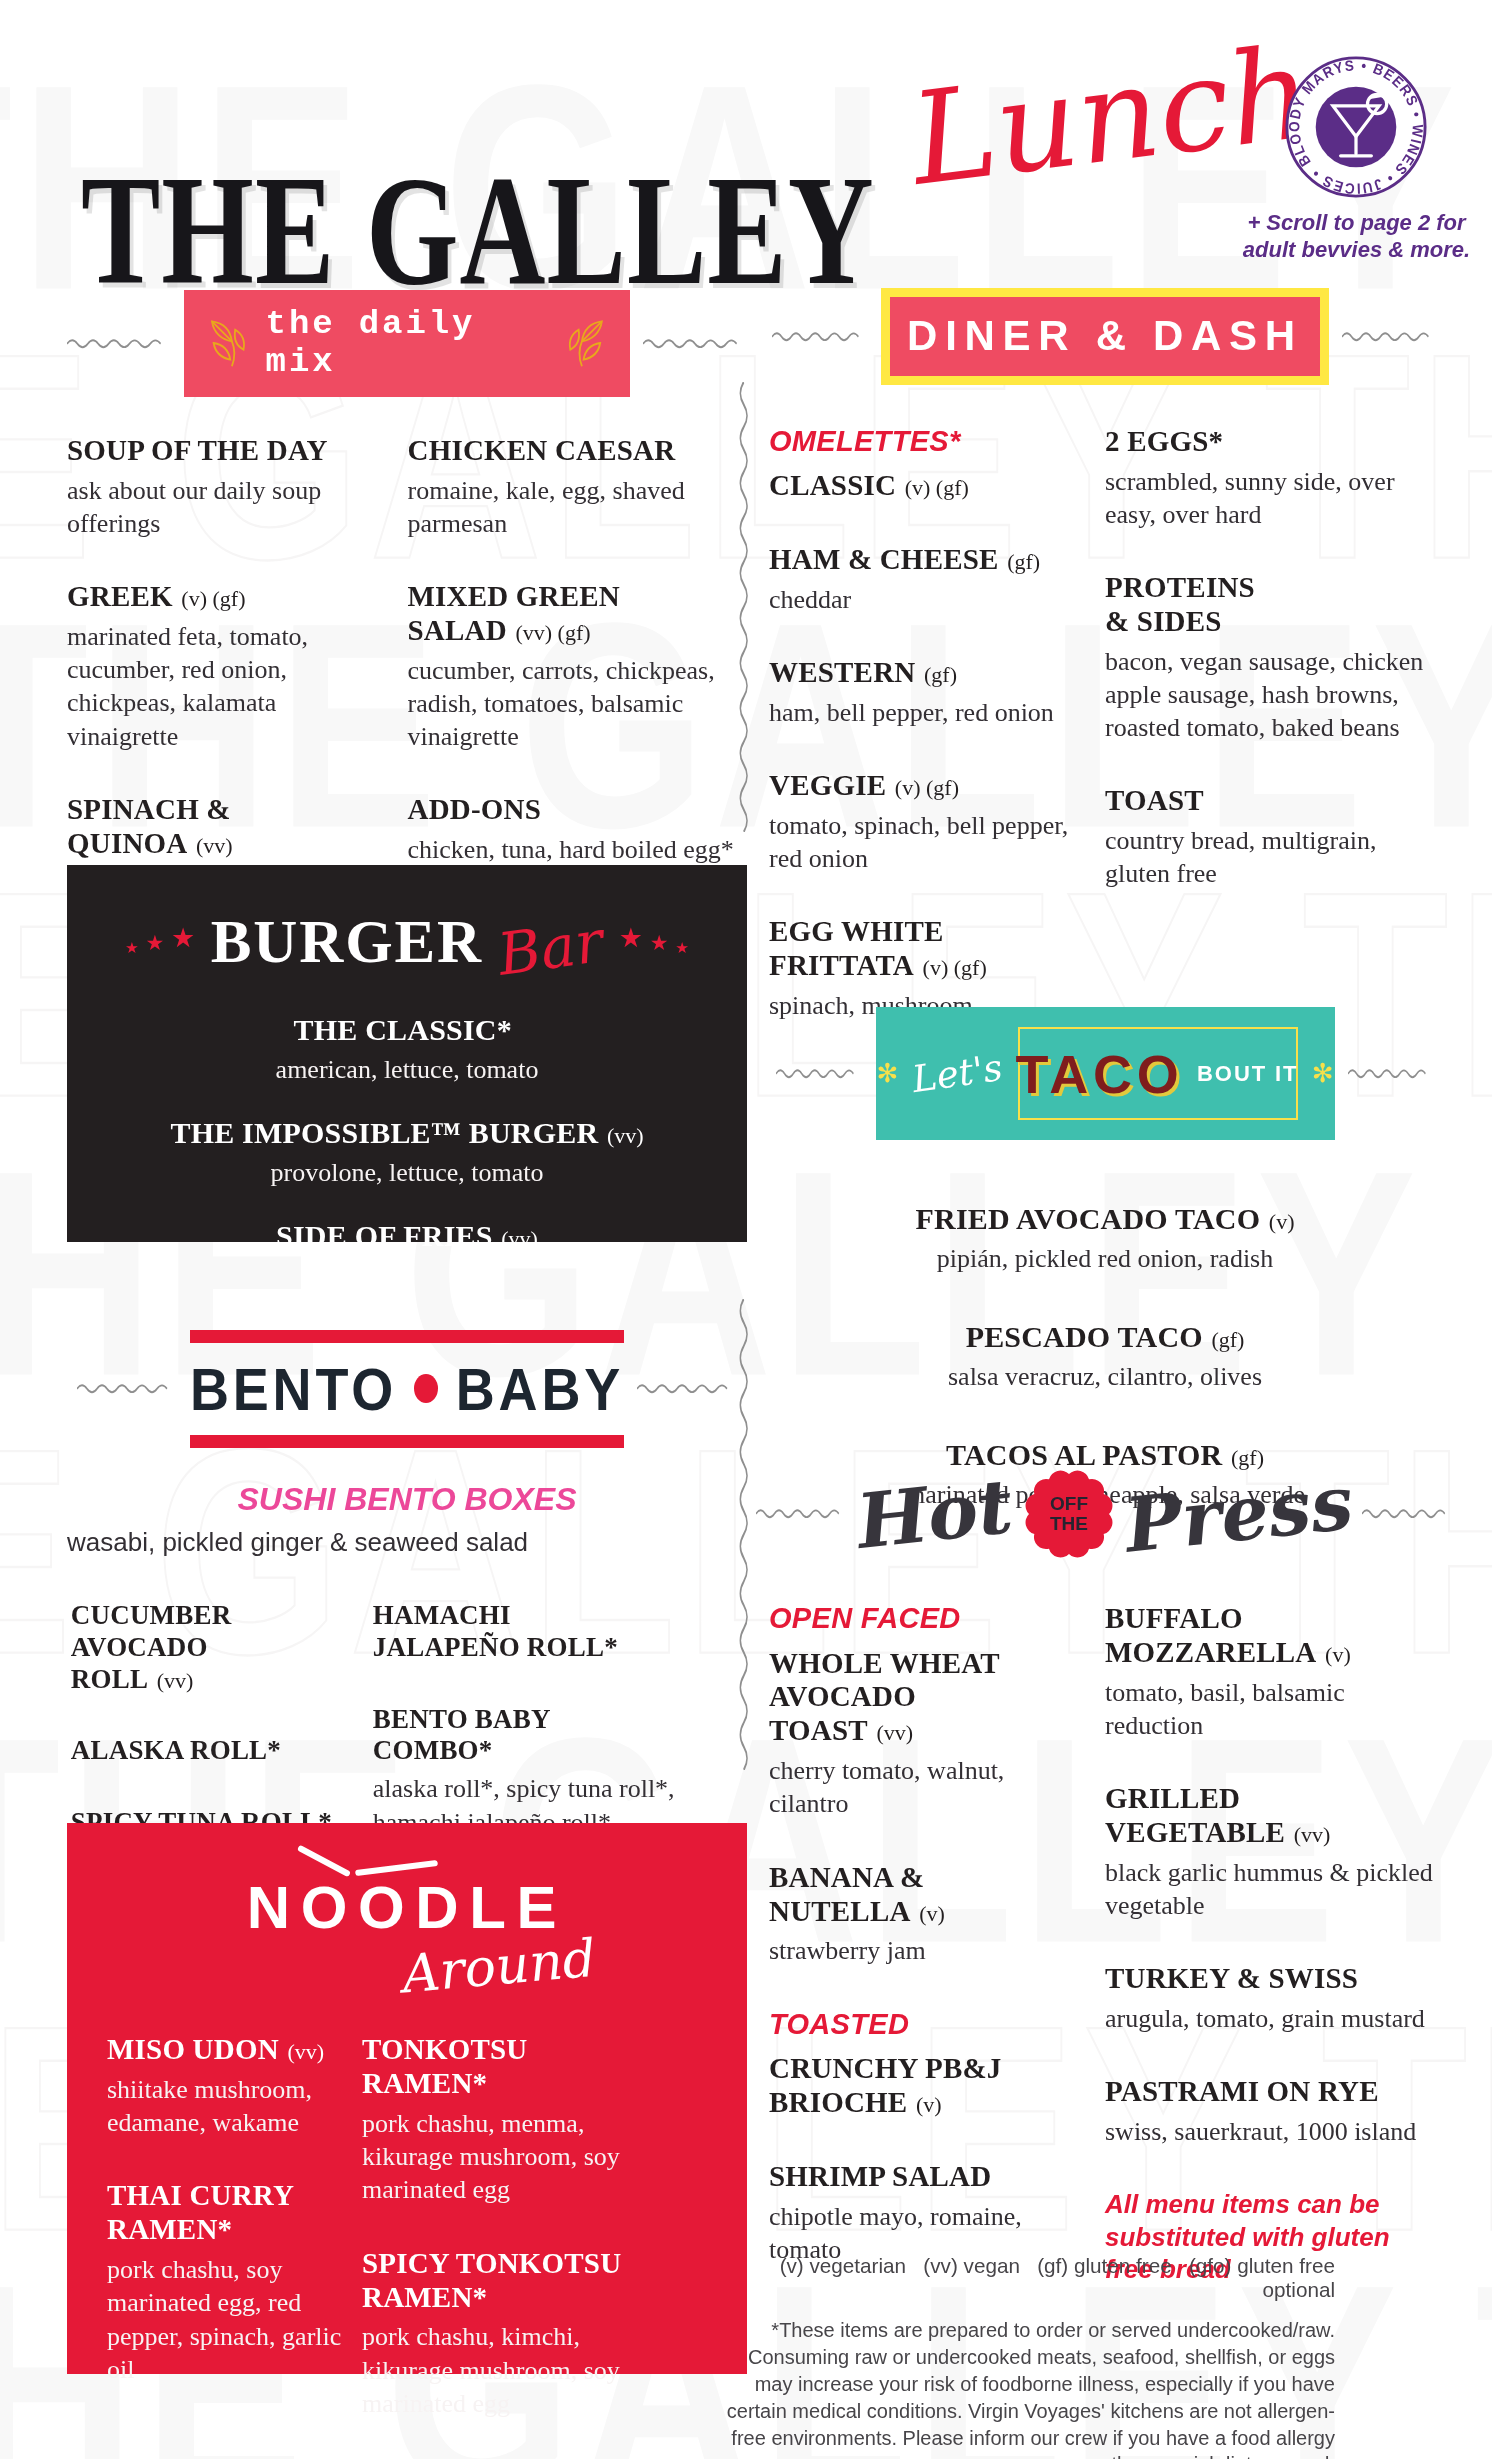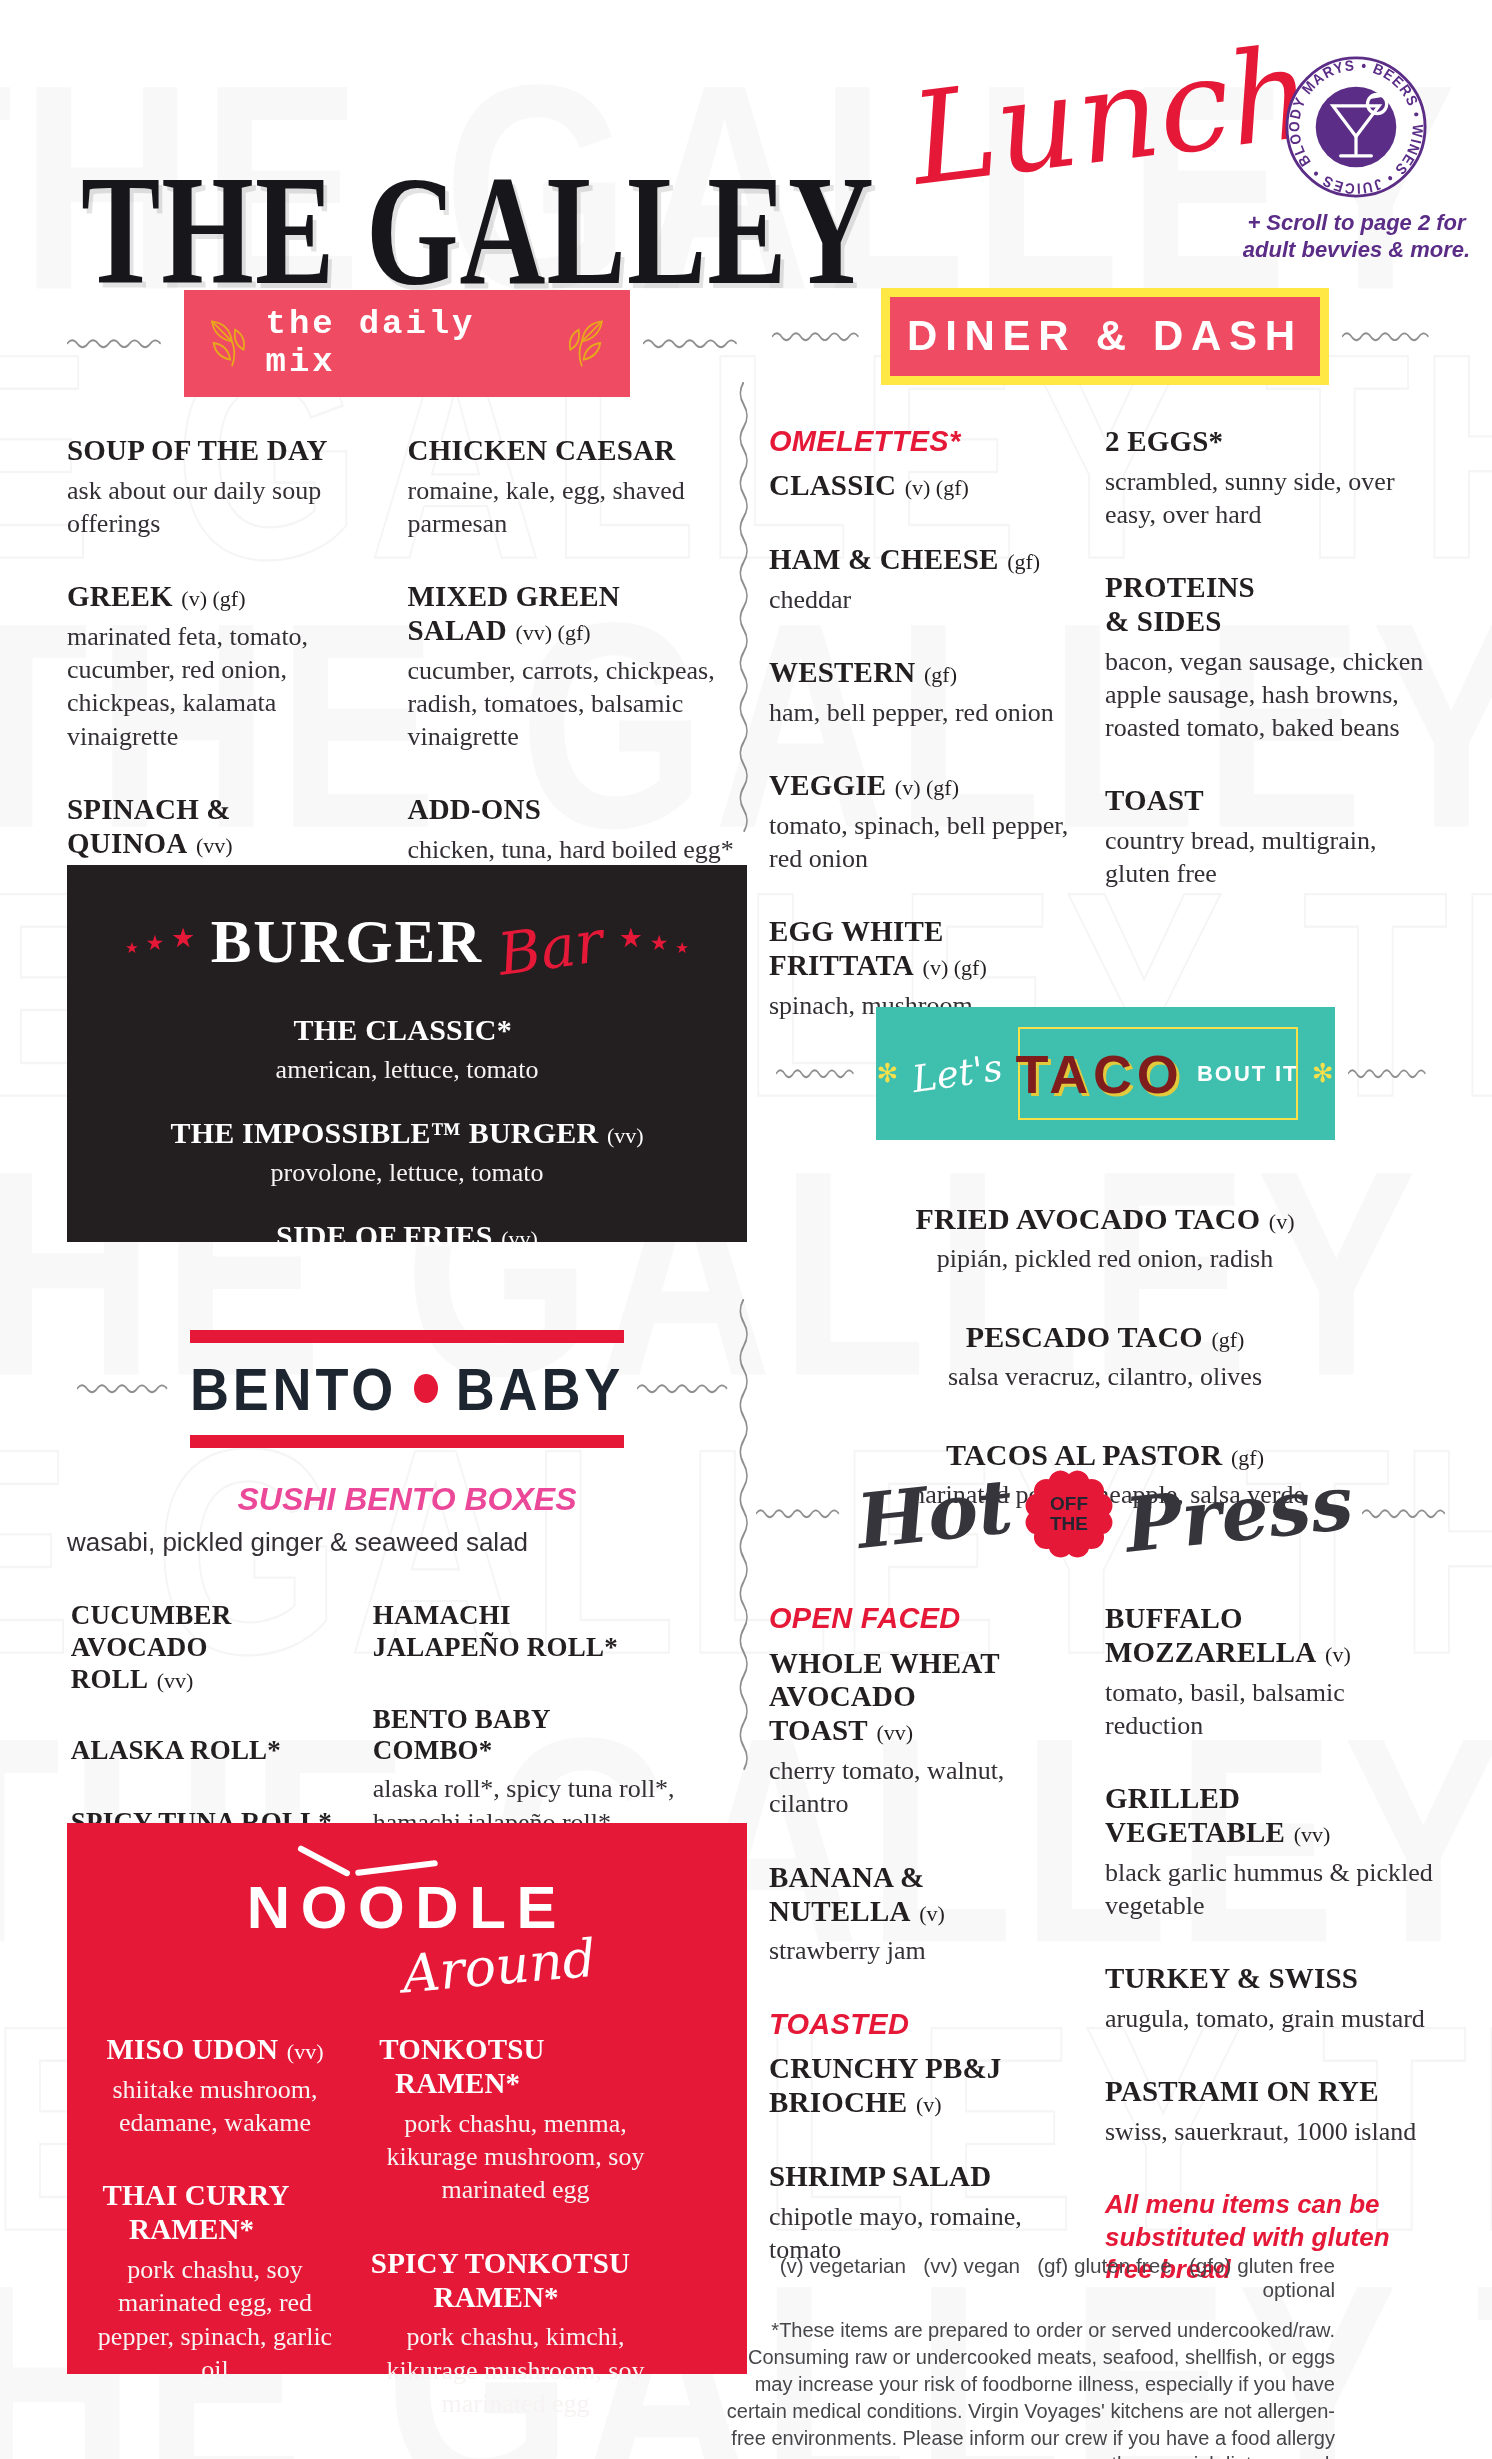--- a/index.html
+++ b/index.html
@@ -93,21 +93,21 @@
   .hot-colA{width:317px;}.hot-colB{width:336px;}
   .hot-note{font-weight:800;font-style:italic;font-size:26px;line-height:1.25;color:#e51937;max-width:317px;}
   
   .noodle-head{text-align:center;padding-top:50px;}
   .noodle-word{position:relative;display:inline-block;font-weight:900;font-size:60px;color:#fff;letter-spacing:10.6px;}
   .chop{position:absolute;background:#fff;height:5.8px;border-radius:2.9px;}
   .chop1{width:58px;left:48px;top:-15.4px;transform:rotate(28deg);}
   .chop2{width:83px;left:108px;top:-7.7px;transform:rotate(-7deg);}
   .noodle-script{font-family:"DejaVu Serif",serif;font-style:italic;font-size:52px;color:#fff;
       transform:rotate(-5deg);margin:-5.8px 0 0 183px;display:inline-block;}
-  .noodle-cols{margin-top:37px;padding-left:29px;gap:28px;text-align:center;}
+  .noodle-cols{margin-top:37px;padding-left:40px;gap:17px;}
   .noodle-colA{width:238px;}.noodle-colB{width:307px;}
   
   .vsq{position:absolute;left:737px;}
   
   .footer{position:absolute;right:158px;top:2254px;width:615px;text-align:right;color:#474549;}
   .footer-legend{font-size:20.7px;margin-bottom:15.4px;}
   .footer-disclaimer{font-size:20px;line-height:1.34;}
   svg text{font-family:"Liberation Sans",sans-serif;}
 </style>
 </head>

